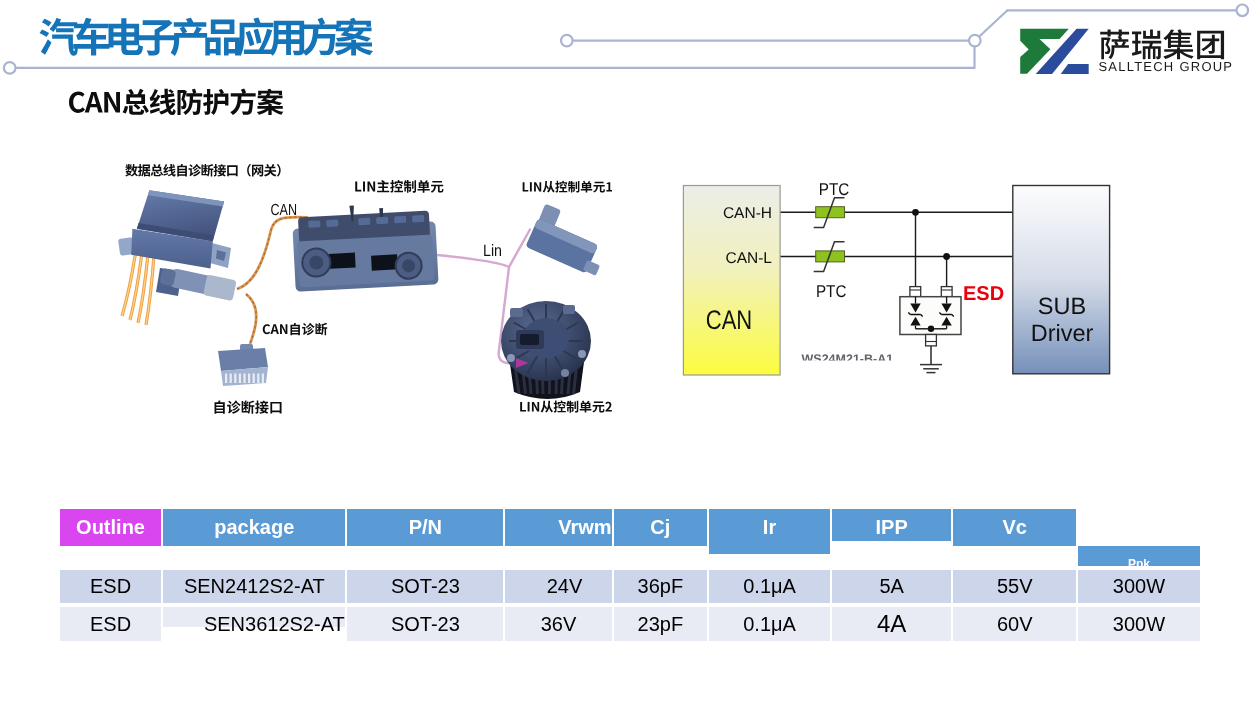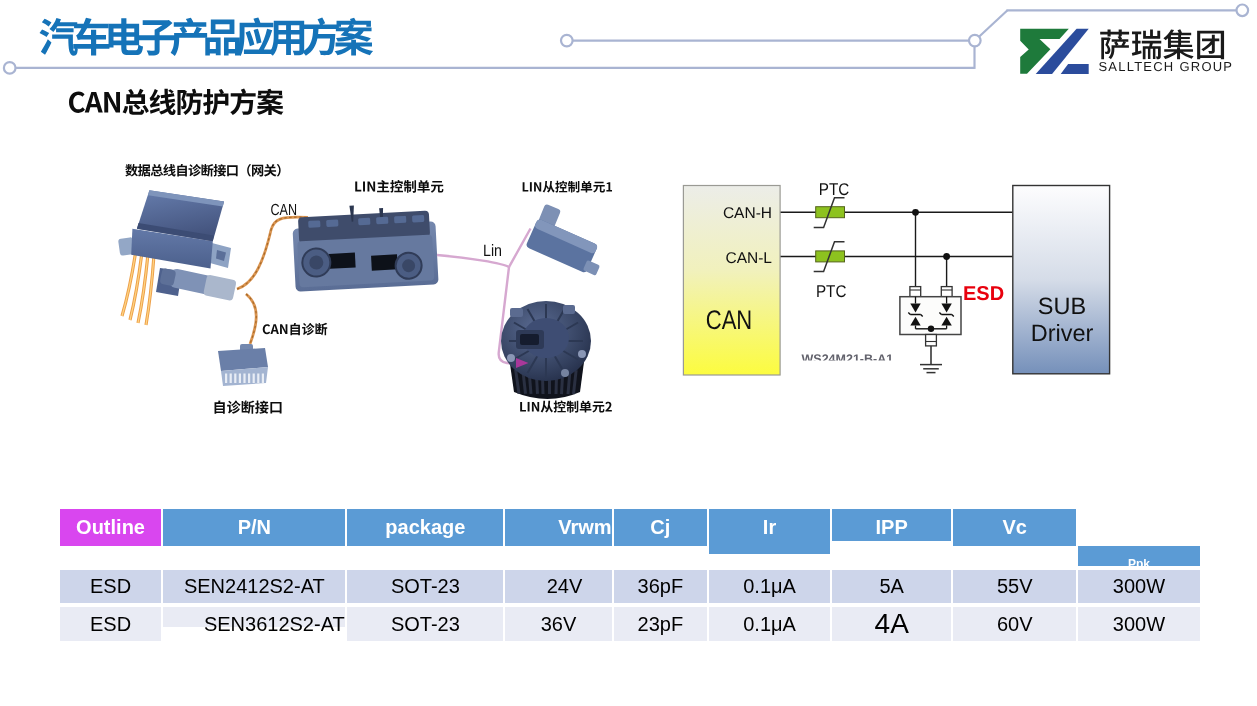--- a/index.html
+++ b/index.html
@@ -306,22 +306,22 @@
         <line x1="263.2" y1="218.8" x2="278.8" y2="218.8"></line>
         <line x1="266.5" y1="222.6" x2="275.5" y2="222.6"></line>
       </g>
       <text x="303" y="149.5" font-family="Liberation Sans, sans-serif" font-size="20" font-weight="bold" fill="#E8000D">ESD</text>
       <g clip-path="url(#wsclip)">
         <text x="141.5" y="213" font-family="Liberation Sans, sans-serif" font-size="12.5" font-weight="bold" fill="#62626c">WS24M21-B-A1</text>
       </g>
     </svg>
 <div style="position:absolute;left:59.7px;top:508.7px;display:grid;grid-template-columns:101.7px 181.9px 156.2px 106.1px 93.6px 120.8px 119.5px 122.5px 122px;column-gap:2px;row-gap:4px;font-family:'Liberation Sans',sans-serif;">
       <div style="background:#d946ef;height:37.2px;line-height:37.2px;text-align:center;font-size:20px;font-weight:bold;color:#fff;">Outline</div>
+      <div style="background:#5B9BD5;height:37.2px;line-height:37.2px;text-align:center;font-size:20px;font-weight:bold;color:#fff;">package</div>
       <div style="background:#5B9BD5;height:37.2px;line-height:37.2px;text-align:center;font-size:20px;font-weight:bold;color:#fff;">P/N</div>
-      <div style="background:#5B9BD5;height:37.2px;line-height:37.2px;text-align:center;font-size:20px;font-weight:bold;color:#fff;">package</div>
       <div style="background:#5B9BD5;height:37.2px;line-height:37.2px;text-align:right;font-size:20px;font-weight:bold;color:#fff;">Vrwm</div>
       <div style="background:#5B9BD5;height:37.2px;line-height:37.2px;text-align:center;font-size:20px;font-weight:bold;color:#fff;">Cj</div>
       <div style="background:#5B9BD5;height:45px;line-height:37.2px;text-align:center;font-size:20px;font-weight:bold;color:#fff;">Ir</div>
       <div style="background:#5B9BD5;height:32px;line-height:37.2px;text-align:center;font-size:20px;font-weight:bold;color:#fff;">IPP</div>
       <div style="background:#5B9BD5;height:37.2px;line-height:37.2px;text-align:center;font-size:20px;font-weight:bold;color:#fff;">Vc</div>
       <div style="background:#5B9BD5;height:20px;line-height:37.2px;text-align:center;font-size:12px;font-weight:bold;color:#fff;margin-top:37px;">Ppk</div>
       <div style="background:#CDD5EA;height:33px;line-height:33px;text-align:center;font-size:20px;font-weight:normal;color:#000;">ESD</div>
       <div style="background:#CDD5EA;height:33px;line-height:33px;text-align:center;font-size:20px;font-weight:normal;color:#000;">SEN2412S2-AT</div>
       <div style="background:#CDD5EA;height:33px;line-height:33px;text-align:center;font-size:20px;font-weight:normal;color:#000;">SOT-23</div>
       <div style="background:#CDD5EA;height:33px;line-height:33px;text-align:center;font-size:20px;font-weight:normal;color:#000;padding-left:12px;">24V</div>
@@ -329,16 +329,16 @@
       <div style="background:#CDD5EA;height:33px;line-height:33px;text-align:center;font-size:20px;font-weight:normal;color:#000;">0.1μA</div>
       <div style="background:#CDD5EA;height:33px;line-height:33px;text-align:center;font-size:20px;font-weight:normal;color:#000;">5A</div>
       <div style="background:#CDD5EA;height:33px;line-height:33px;text-align:center;font-size:20px;font-weight:normal;color:#000;">55V</div>
       <div style="background:#CDD5EA;height:33px;line-height:33px;text-align:center;font-size:20px;font-weight:normal;color:#000;">300W</div>
       <div style="background:#E9EBF4;height:34px;line-height:34px;text-align:center;font-size:20px;font-weight:normal;color:#000;">ESD</div>
       <div style="background:#E9EBF4;height:20px;line-height:34px;text-align:center;font-size:20px;font-weight:normal;color:#000;padding-left:40px;">SEN3612S2-AT</div>
       <div style="background:#E9EBF4;height:34px;line-height:34px;text-align:center;font-size:20px;font-weight:normal;color:#000;">SOT-23</div>
       <div style="background:#E9EBF4;height:34px;line-height:34px;text-align:center;font-size:20px;font-weight:normal;color:#000;">36V</div>
       <div style="background:#E9EBF4;height:34px;line-height:34px;text-align:center;font-size:20px;font-weight:normal;color:#000;">23pF</div>
       <div style="background:#E9EBF4;height:34px;line-height:34px;text-align:center;font-size:20px;font-weight:normal;color:#000;">0.1μA</div>
-      <div style="background:#E9EBF4;height:34px;line-height:34px;text-align:center;font-size:28px;font-weight:normal;color:#000;">4A</div>
+      <div style="background:#E9EBF4;height:34px;line-height:34px;text-align:center;font-size:24px;font-weight:normal;color:#000;">4A</div>
       <div style="background:#E9EBF4;height:34px;line-height:34px;text-align:center;font-size:20px;font-weight:normal;color:#000;">60V</div>
       <div style="background:#E9EBF4;height:34px;line-height:34px;text-align:center;font-size:20px;font-weight:normal;color:#000;">300W</div>
     </div>
 </div>
 </body></html>

